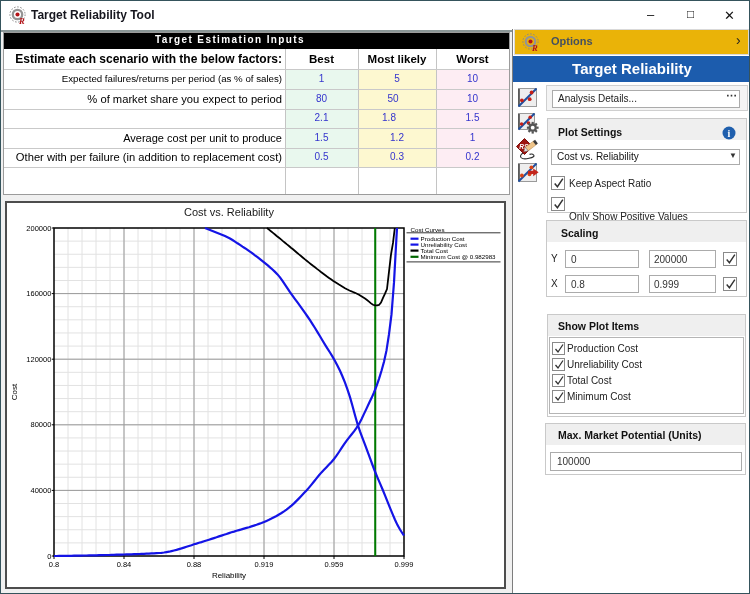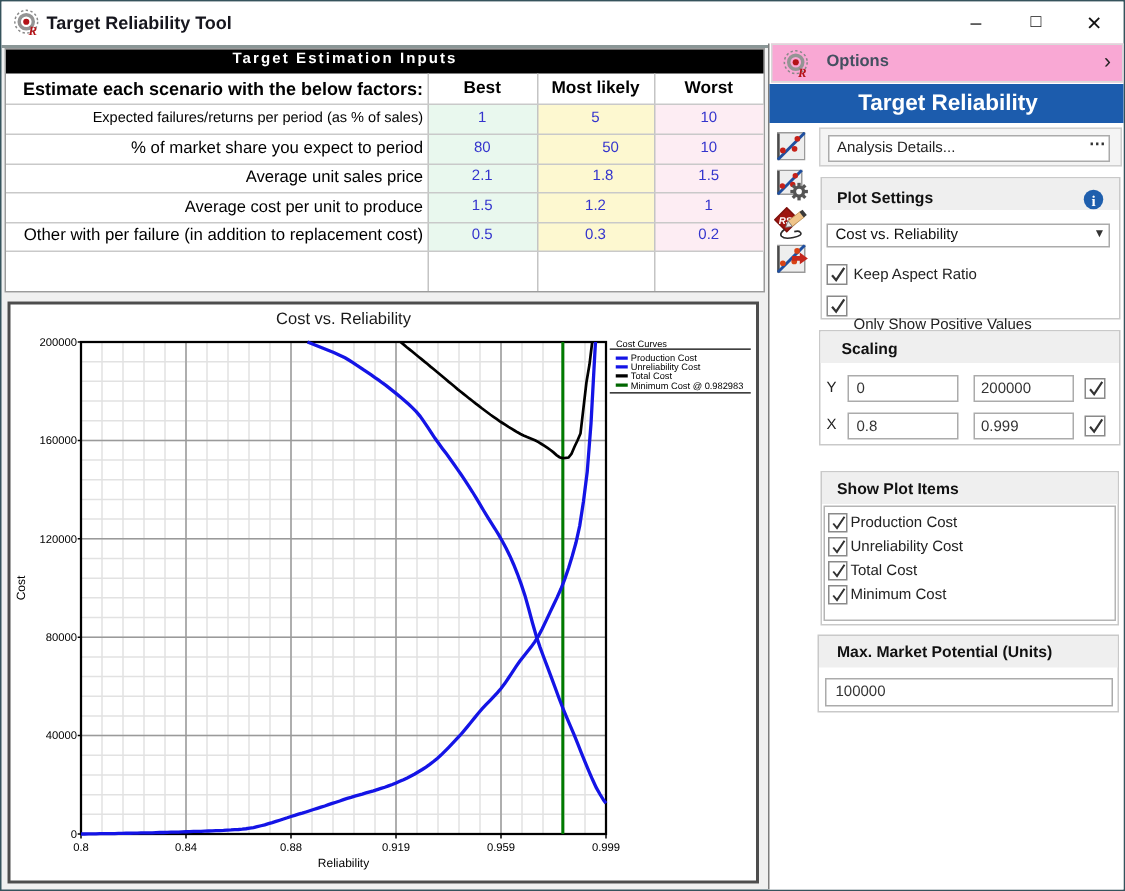--- a/index.html
+++ b/index.html
@@ -17,21 +17,21 @@
   #tblhead span{position:absolute;left:4px;top:1px;width:444px;text-align:center;white-space:nowrap;font-size:10px;letter-spacing:1.4px;}
   .colline{top:16px;width:1px;height:145px;background:#c4c4c4;}
   .rowline{left:0;width:505px;height:1px;background:#c9c9c9;}
   .lbl{font-size:10px;color:#000;text-align:right;white-space:nowrap;}
   .val{font-size:10px;color:#3434cd;text-align:center;white-space:nowrap;}
   .hdr2{font-size:11.5px;font-weight:bold;color:#000;text-align:center;white-space:nowrap;}
   
   #chartbox{left:4px;top:200px;width:501px;height:388px;background:#fff;border:2px solid #4d4d4d;box-sizing:border-box;}
   
   #panel{left:511px;top:28px;width:238px;height:565px;background:#ffffff;border-left:1px solid #7d7d7d;box-sizing:border-box;}
-  #optbar{left:513px;top:28px;width:235px;height:26px;background:#f9a8d4;border:1px solid #d9d9d9;box-sizing:border-box;}
+  #optbar{left:513px;top:28px;width:235px;height:26px;background:#eab308;border:1px solid #d9d9d9;box-sizing:border-box;}
   #optbar .t{position:absolute;left:36px;top:5px;font-size:11px;font-weight:bold;color:#445060;}
   #optbar .c{position:absolute;left:221px;top:2px;font-size:14px;color:#222;}
   #banner{left:512px;top:55px;width:238px;height:26px;background:#1c5cad;color:#fff;
           font-size:15px;font-weight:bold;text-align:center;line-height:25px;}
   .group{background:#ffffff;border:1px solid #c9c9c9;box-sizing:border-box;}
   .gstrip{background:#efefef;}
   .gtitle{font-size:10.5px;font-weight:bold;color:#111;white-space:nowrap;}
   .inp{background:#fff;border:1px solid #ababab;box-sizing:border-box;font-size:10px;color:#333;}
   .cb{width:13px;height:13px;background:#fff;border:1px solid #8a8a8a;box-sizing:border-box;}
   .cbt{font-size:10px;color:#222;white-space:nowrap;}
@@ -81,26 +81,25 @@
     <div class="abs hdr2" style="left:354px;top:20px;width:78px;">Most likely</div>
     <div class="abs hdr2" style="left:432px;top:20px;width:73px;">Worst</div>
 
     <div class="abs lbl" style="left:0;top:40px;width:278px;font-size:9.7px;">Expected failures/returns per period (as % of sales)</div>
     <div class="abs val" style="left:281px;top:40px;width:73px;">1</div>
     <div class="abs val" style="left:354px;top:40px;width:78px;">5</div>
     <div class="abs val" style="left:432px;top:40px;width:73px;">10</div>
 
     <div class="abs lbl" style="left:0;top:60px;width:278px;font-size:11.2px;">% of market share you expect to period</div>
     <div class="abs val" style="left:281px;top:60px;width:73px;">80</div>
-    <div class="abs val" style="left:372px;top:60px;width:62px;">50</div>
+    <div class="abs val" style="left:358px;top:60px;width:62px;">50</div>
     <div class="abs val" style="left:432px;top:60px;width:73px;">10</div>
 
-    <div class="abs lbl" style="left:0;top:79px;width:278px;font-size:11.1px;">Average unit sales price</div>
     <div class="abs val" style="left:281px;top:79px;width:73px;">2.1</div>
-    <div class="abs val" style="left:354px;top:79px;width:88px;">1.8</div>
+    <div class="abs val" style="left:341px;top:79px;width:88px;">1.8</div>
     <div class="abs val" style="left:432px;top:79px;width:73px;">1.5</div>
 
     <div class="abs lbl" style="left:0;top:99px;width:278px;font-size:11px;text-align:right;">Average cost per unit to produce</div>
     <div class="abs val" style="left:281px;top:99px;width:73px;">1.5</div>
     <div class="abs val" style="left:354px;top:99px;width:78px;">1.2</div>
     <div class="abs val" style="left:432px;top:99px;width:73px;">1</div>
 
     <div class="abs lbl" style="left:0;top:118px;width:278px;font-size:11.2px;">Other with per failure (in addition to replacement cost)</div>
     <div class="abs val" style="left:281px;top:118px;width:73px;">0.5</div>
     <div class="abs val" style="left:354px;top:118px;width:78px;">0.3</div>

